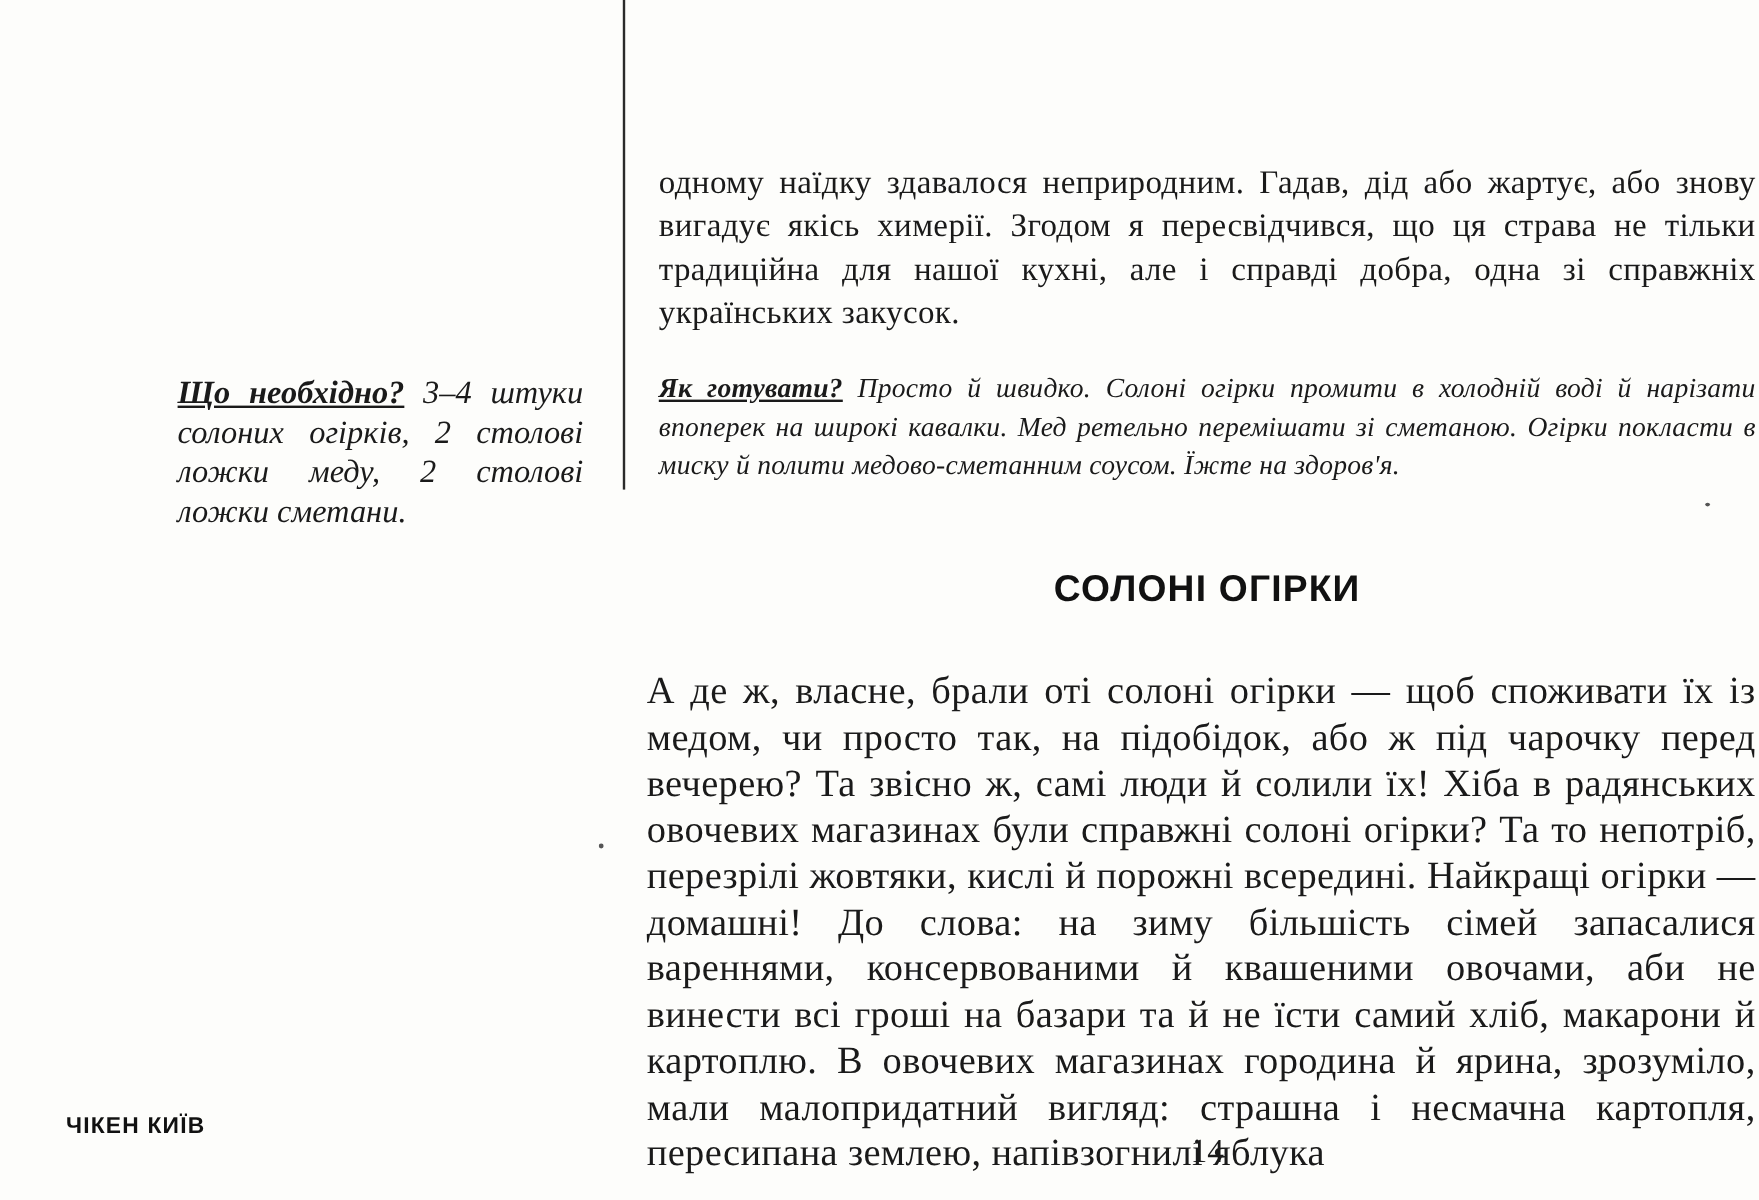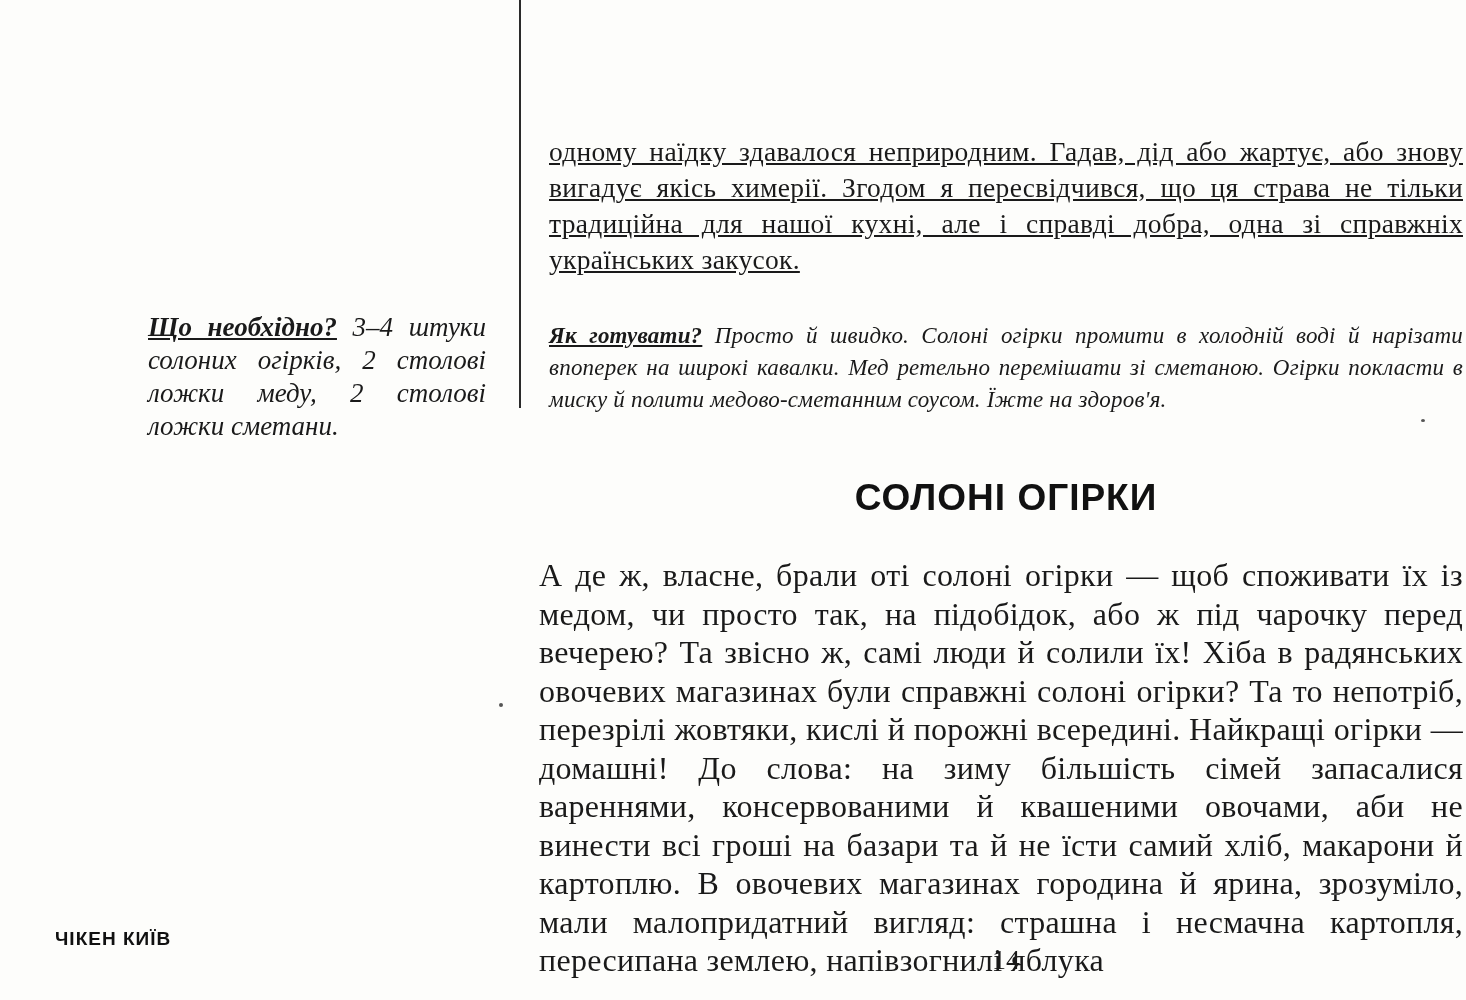--- a/index.html
+++ b/index.html
@@ -26,59 +26,58 @@
   }
   .intro-para {
     position: absolute;
     left: 549px;
     top: 106px;
     width: 914px;
     font-size: 27.5px;
     line-height: 36px;
     text-align: justify;
     letter-spacing: 0.3px;
-    text-decoration: underline;
   }
   .note {
     position: absolute;
     left: 148px;
     top: 284px;
     width: 338px;
     font-size: 27px;
     line-height: 33px;
     font-style: italic;
     text-align: justify;
   }
   .note .label,
   .howto .label {
     font-weight: bold;
     font-style: italic;
     text-decoration: underline;
   }
   .howto {
     position: absolute;
     left: 549px;
-    top: 288px;
+    top: 276px;
     width: 914px;
     font-size: 23px;
     line-height: 32px;
     font-style: italic;
     text-align: justify;
     letter-spacing: 0.2px;
     margin-top: 32px;
   }
   .heading {
     position: absolute;
     left: 549px;
     top: 452px;
     width: 914px;
     text-align: center;
     font-family: "Liberation Sans", sans-serif;
     font-weight: bold;
-    font-size: 37px;
+    font-size: 31px;
     letter-spacing: 1px;
     color: #111;
   }
   .body-para {
     position: absolute;
     left: 539px;
     top: 524px;
     width: 924px;
     font-size: 32px;
     line-height: 38.5px;

